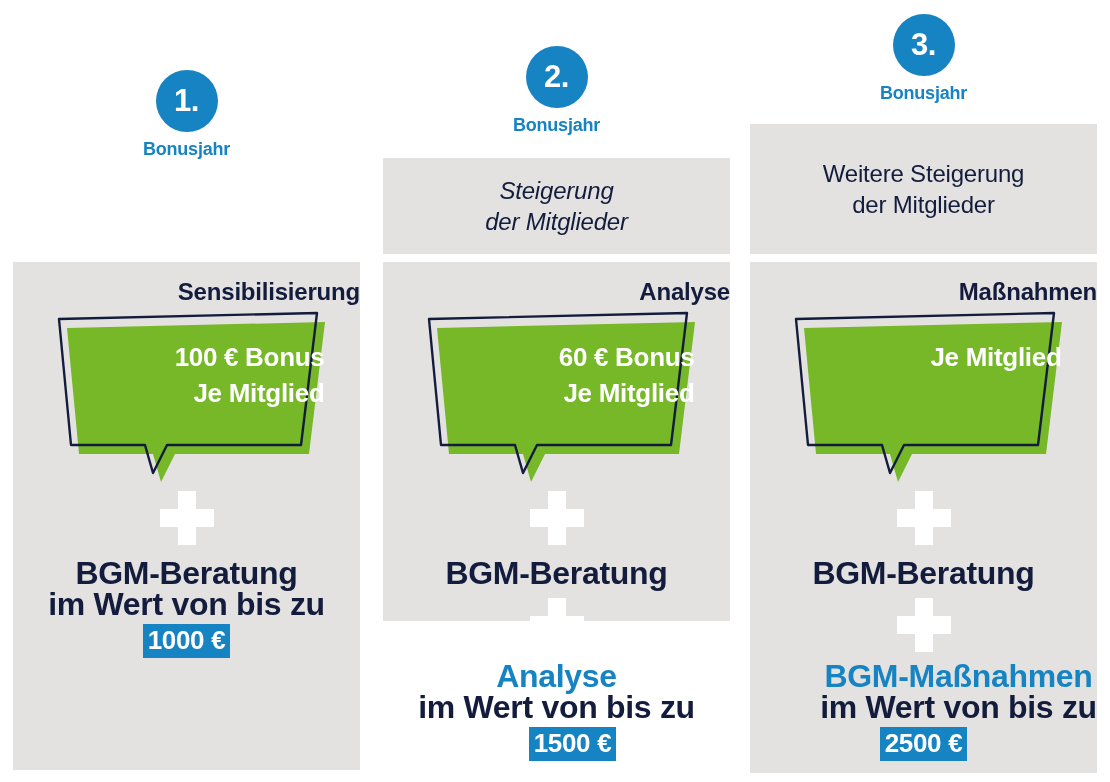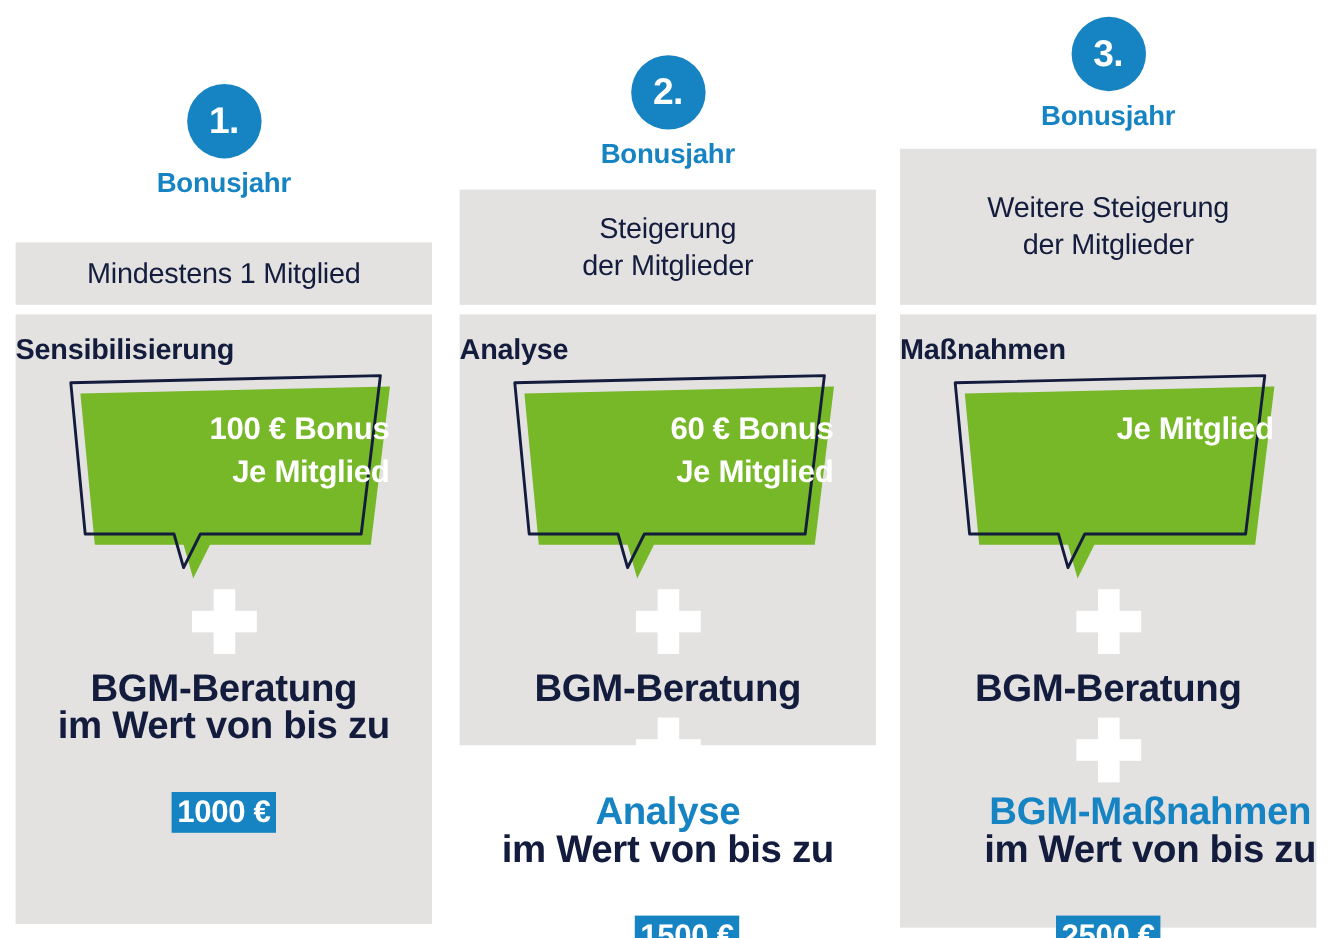--- a/index.html
+++ b/index.html
@@ -50,21 +50,21 @@
     font-size: 31px;
     font-weight: bold;
     line-height: 62px;
     text-align: center;
     letter-spacing: -0.5px;
   }
   .step-label {
     display: block;
     margin-top: 7px;
     color: #1683c2;
-    font-size: 23px;
+    font-size: 18px;
     font-weight: bold;
     letter-spacing: -0.2px;
   }
 
   
   .gbox {
     position: absolute;
     left: 0;
     width: 100%;
     background: #e3e2e1;
@@ -74,35 +74,35 @@
     display: flex;
     align-items: center;
     justify-content: center;
     text-align: center;
     color: #131c3c;
     font-size: 24px;
     line-height: 31px;
     letter-spacing: -0.2px;
   }
   .c1-head { top: 202px; height: 52px; }
-  .c2-head { top: 158px; height: 96px; }
+  .c2-head { top: 158px; height: 96px; font-style: italic; }
   .c3-head { top: 124px; height: 130px; }
 
   .body-box { top: 262px; }
   .c1-body { height: 508px; }
   .c2-body { height: 359px; }
   .c3-body { height: 511px; padding-left: 27px; }
 
   
   .body-title {
     position: absolute;
     left: 0;
     top: 16px;
     width: 100%;
-    text-align: left;
+    text-align: right;
     color: #131c3c;
     font-size: 24px;
     font-weight: bold;
     letter-spacing: -0.2px;
   }
 
   
   .bubble {
     position: absolute;
     left: 50%;
@@ -179,38 +179,34 @@
     font-weight: bold;
     padding: 1px 5px 3px 5px;
     letter-spacing: -0.3px;
     line-height: 30px;
   }
   .chip-wrap {
     position: absolute;
     left: 0;
     width: 100%;
     text-align: center;
-    margin-top: 36px;
   }
 </style>
 </head>
 <body>
 
 <div id="canvas">
 
   <div class="column col1">
 
     <div class="badge-wrap c1-badge">
       <span class="step-circle">1.</span>
       <span class="step-label">Bonusjahr</span>
     </div>
 
-    <div class="gbox head-box c1-head">
-      <span>Mindestens 1 Mitglied</span>
-    </div>
 
     <div class="gbox body-box c1-body">
 
       <div class="body-title">Sensibilisierung</div>
 
       <div class="bubble c1-bubble">
         <svg viewBox="0 0 276 172" xmlns="http://www.w3.org/2000/svg">
           <path d="M 10,10 L 268,4 L 252,136 L 118,136 L 104,164 L 96,136 L 22,136 Z" fill="#76b828" transform="translate(8,9)"></path>
           <path d="M 10,10 L 268,4 L 252,136 L 118,136 L 104,164 L 96,136 L 22,136 Z" fill="none" stroke="#131c3c" stroke-width="2.4" stroke-linejoin="round"></path>
         </svg>

